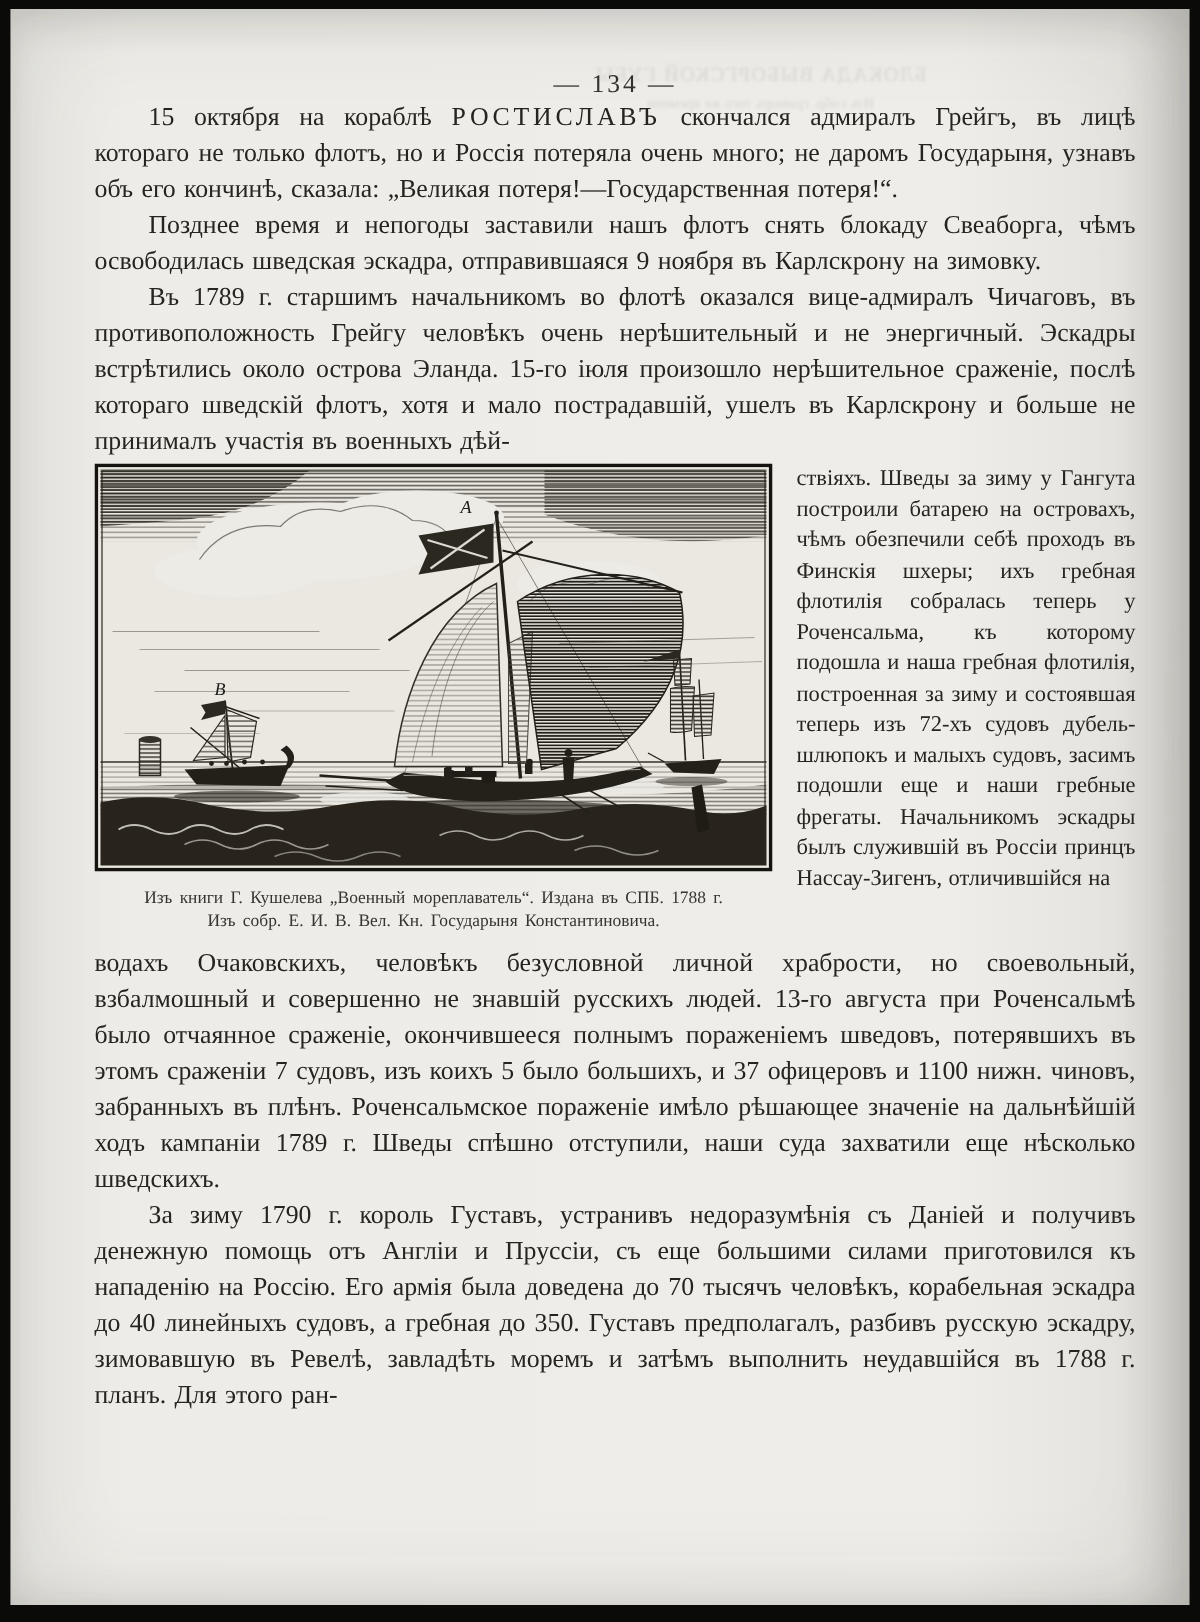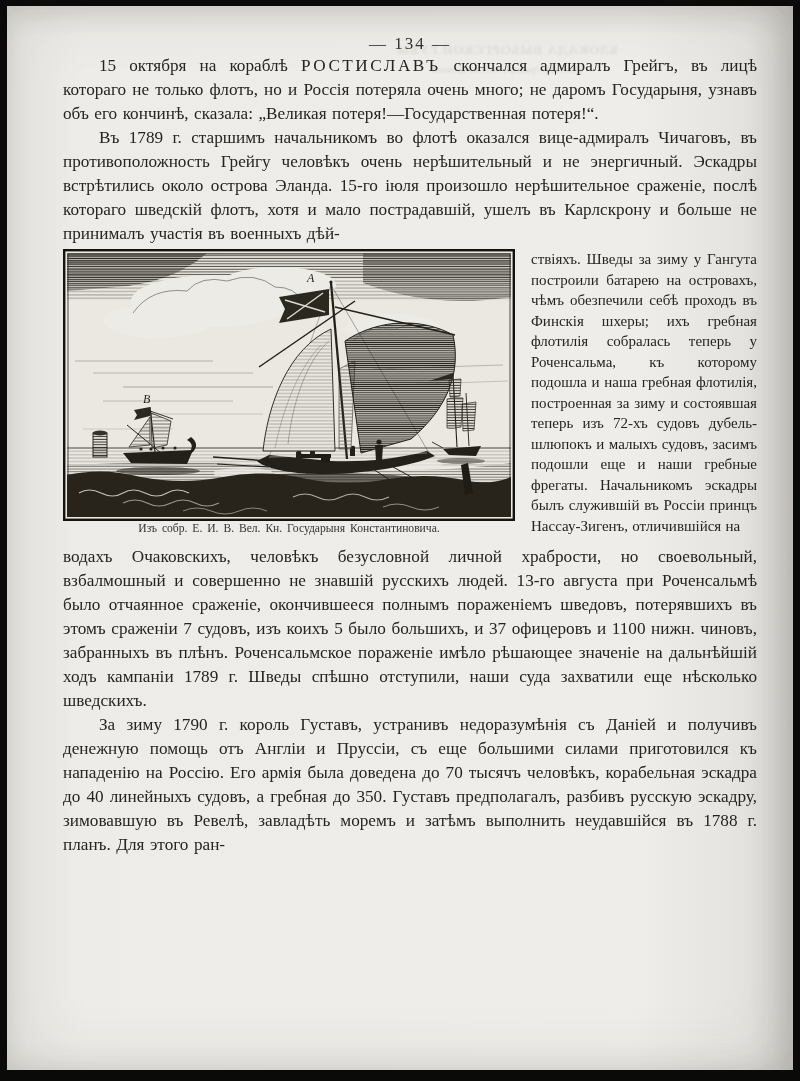--- a/index.html
+++ b/index.html
@@ -10,21 +10,21 @@
   }
   .paper {
     position:absolute; left:7px; top:6px; width:786px; height:1064px;
     background:linear-gradient(90deg,#e7e6e2 0%, #edece8 10%, #eeede9 80%, #e4e3df 94%, #d9d8d4 100%);
     box-shadow: inset 0 0 70px rgba(60,55,45,.10), inset -16px 0 30px rgba(70,65,55,.14), inset 0 10px 24px rgba(70,65,55,.07);
     overflow:hidden;
   }
   .content { position:absolute; left:56px; top:0; width:694px; }
 
   .pageno {
-    margin-top:28px; text-align:center;
+    margin-top:40px; text-align:center;
     font-size:17px; letter-spacing:2px; color:#34322c;
   }
 
   .para {
     margin:0; text-align:justify; color:#262420;
     font-size:17.2px; line-height:24px; word-spacing:1.2px;
   }
   .para.indent { text-indent:36px; }
   .p1 { }
   .shipname { letter-spacing:2.5px; }
@@ -66,20 +66,21 @@
   <div class="bleed bleed-top1">БЛОКАДА ВЫБОРГСКОЙ ГУБЫ</div>
   <div class="bleed bleed-top2">Изъ собр. гравюръ того же времени</div>
   <div class="bleed bleed-side">ШВЕДСКАЯ ВОЙНА 1788—1790 г.г.</div>
 
   <div class="content">
 
     <div class="pageno">— 134 —</div>
 
     <p class="para indent p1"><span>15 октября на кораблѣ </span><span class="shipname">РОСТИСЛАВЪ</span><span> скончался адмиралъ Грейгъ, въ лицѣ котораго не только флотъ, но и Россія потеряла очень много; не даромъ Государыня, узнавъ объ его кончинѣ, сказала: „Великая потеря!—Государственная потеря!“.</span></p>
 
+    <p class="para indent">Позднее время и непогоды заставили нашъ флотъ снять блокаду Свеаборга, чѣмъ освободилась шведская эскадра, отправившаяся 9 ноября въ Карлскрону на зимовку.</p>
 
     <p class="para indent">Въ 1789 г. старшимъ начальникомъ во флотѣ оказался вице-адмиралъ Чичаговъ, въ противоположность Грейгу человѣкъ очень нерѣшительный и не энергичный. Эскадры встрѣтились около острова Эланда. 15-го іюля произошло нерѣшительное сраженіе, послѣ котораго шведскій флотъ, хотя и мало пострадавшій, ушелъ въ Карлскрону и больше не принималъ участія въ военныхъ дѣй-</p>
 
     <div class="figrow">
 
       <figure class="fig">
         <svg viewBox="0 0 452 272" width="452" height="272" role="img">
           <defs>
             <pattern id="ph1" width="5" height="3.4" patternUnits="userSpaceOnUse">
               <line x1="0" y1="1.7" x2="5" y2="1.7" stroke="#4a463c" stroke-width="0.8"></line>
@@ -201,20 +202,21 @@
             <path d="M386 131 L398 130 L397 147 L387 148 Z" fill="url(#ph2)" stroke="#2a2720" stroke-width="0.7"></path>
             <path d="M390 124 L366 132 L390 130 Z" fill="#2b2820"></path>
           </g>
 
           <path d="M398 216 L405 214 L410 244 L402 246 Z" fill="#1f1c16"></path>
 
           <rect x="1.2" y="1.2" width="449.6" height="269.6" fill="none" stroke="#15130f" stroke-width="2.4"></rect>
           <rect x="5" y="5" width="442" height="262" fill="none" stroke="#2a2720" stroke-width="0.8"></rect>
         </svg>
 
+        <div class="figcredit first">Изъ книги Г. Кушелева „Военный мореплаватель“. Издана въ СПБ. 1788 г.</div>
         <div class="figcredit">Изъ собр. Е. И. В. Вел. Кн. Государыня Константиновича.</div>
       </figure>
 
       <div class="col">ствіяхъ. Шведы за зиму у Гангута построили батарею на островахъ, чѣмъ обезпечили себѣ проходъ въ Финскія шхеры; ихъ гребная флотилія собралась теперь у Роченсальма, къ которому подошла и наша гребная флотилія, построенная за зиму и состоявшая теперь изъ 72-хъ судовъ дубель-шлюпокъ и малыхъ судовъ, засимъ подошли еще и наши гребные фрегаты. Начальникомъ эскадры былъ служившій въ Россіи принцъ Нассау-Зигенъ, отличившійся на</div>
     </div>
 
     <p class="para pcont">водахъ Очаковскихъ, человѣкъ безусловной личной храбрости, но своевольный, взбалмошный и совершенно не знавшій русскихъ людей. 13-го августа при Роченсальмѣ было отчаянное сраженіе, окончившееся полнымъ пораженіемъ шведовъ, потерявшихъ въ этомъ сраженіи 7 судовъ, изъ коихъ 5 было большихъ, и 37 офицеровъ и 1100 нижн. чиновъ, забранныхъ въ плѣнъ. Роченсальмское пораженіе имѣло рѣшающее значеніе на дальнѣйшій ходъ кампаніи 1789 г. Шведы спѣшно отступили, наши суда захватили еще нѣсколько шведскихъ.</p>
 
     <p class="para indent">За зиму 1790 г. король Густавъ, устранивъ недоразумѣнія съ Даніей и получивъ денежную помощь отъ Англіи и Пруссіи, съ еще большими силами приготовился къ нападенію на Россію. Его армія была доведена до 70 тысячъ человѣкъ, корабельная эскадра до 40 линейныхъ судовъ, а гребная до 350. Густавъ предполагалъ, разбивъ русскую эскадру, зимовавшую въ Ревелѣ, завладѣть моремъ и затѣмъ выполнить неудавшійся въ 1788 г. планъ. Для этого ран-</p>
 

